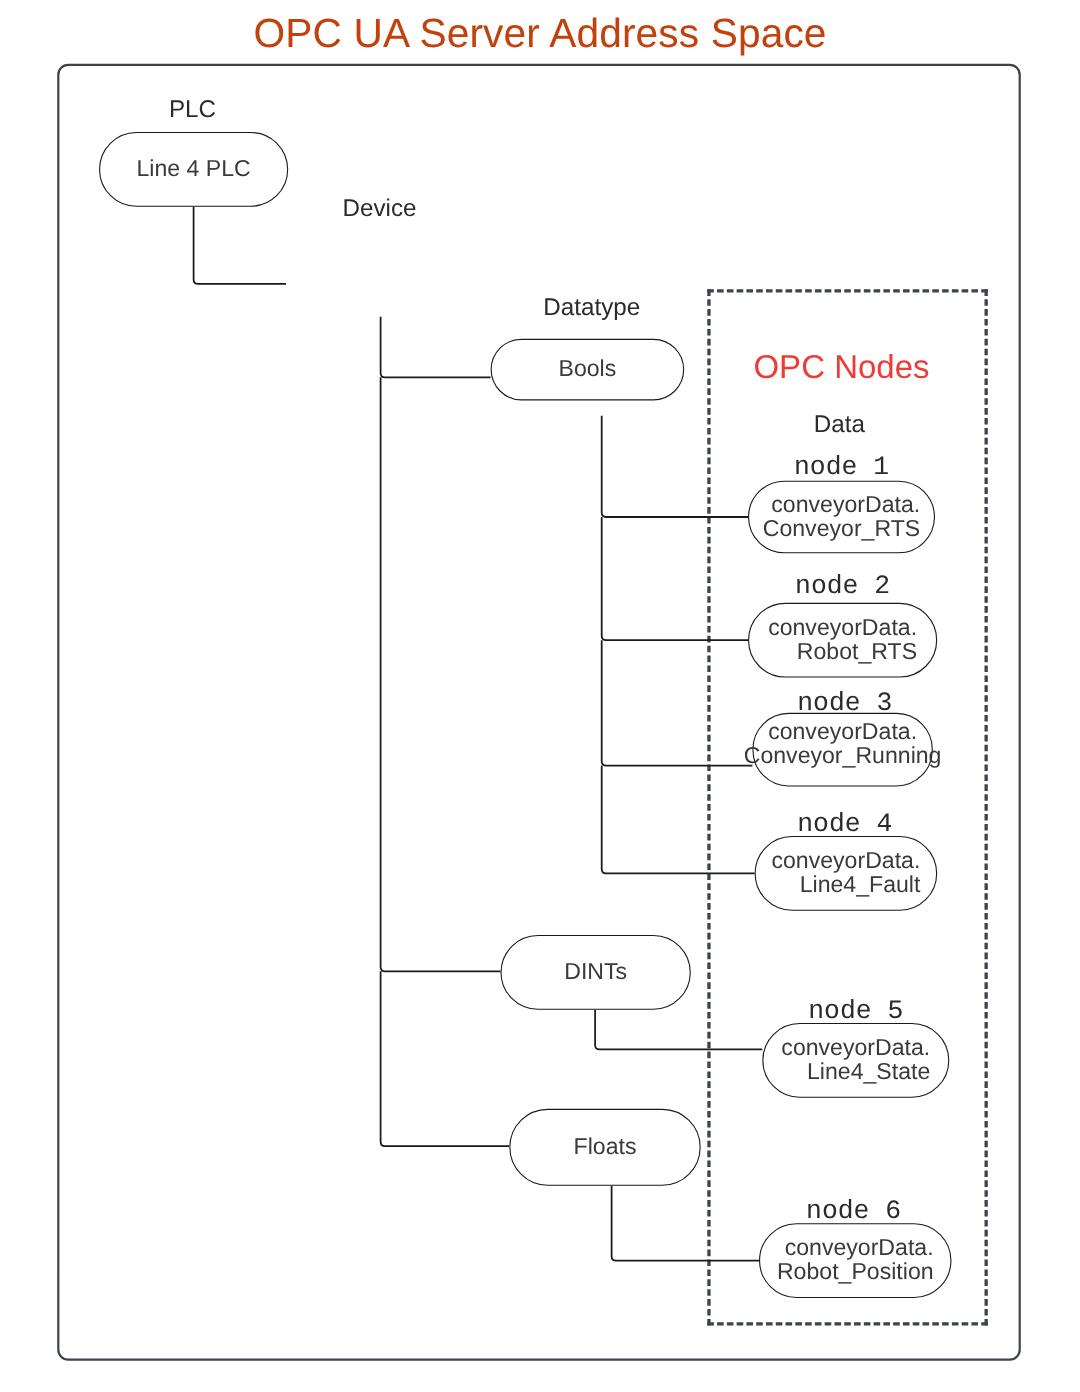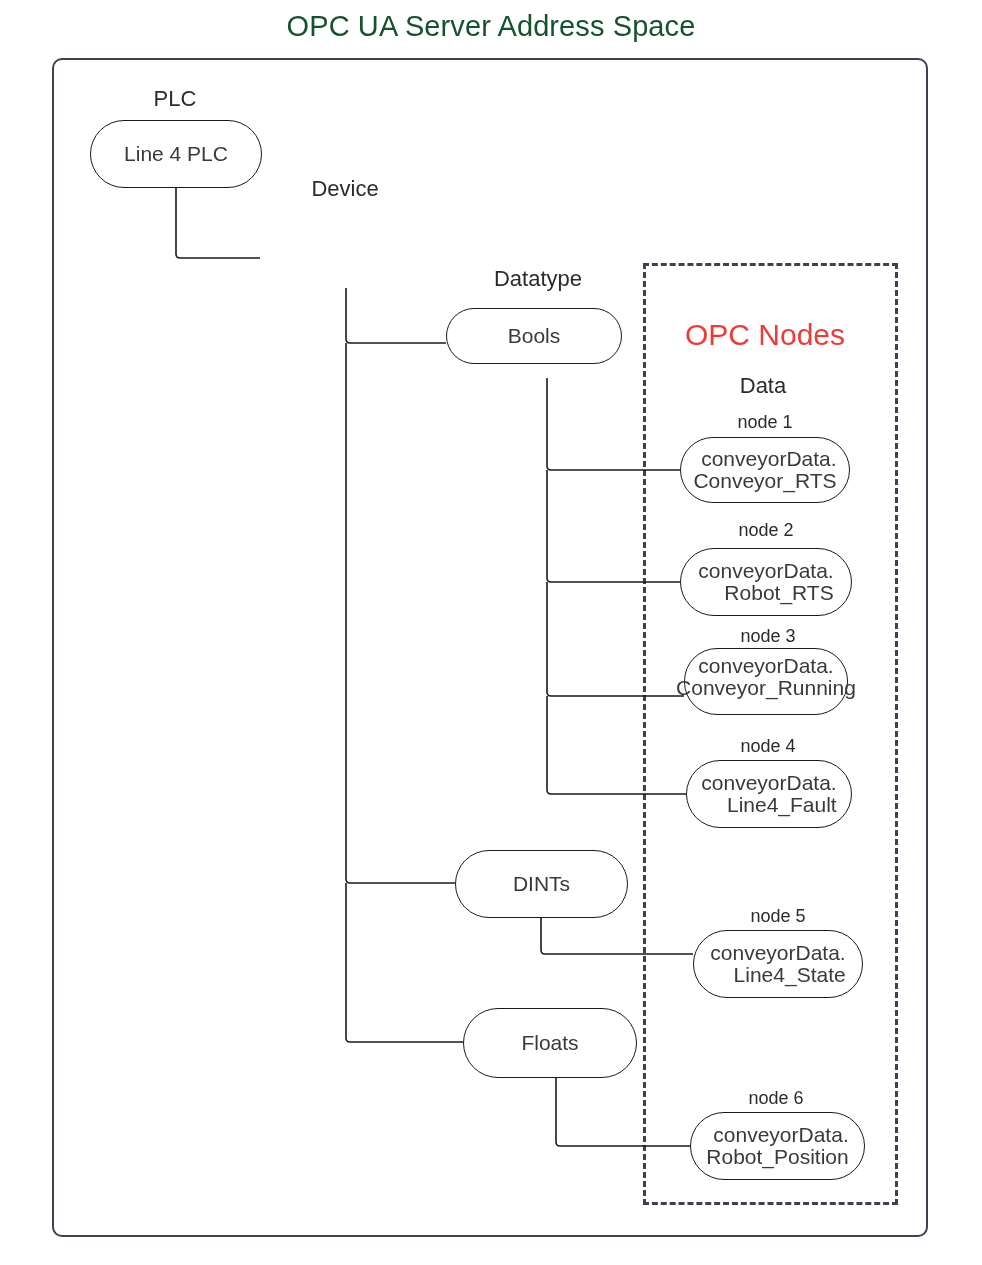--- a/index.html
+++ b/index.html
@@ -20,22 +20,22 @@
     left: 0; top: 0;
     width: 982px; height: 1265px;
     pointer-events: none;
   }
   .title {
     position: absolute;
     left: 0;
     top: 10px;
     width: 982px;
     text-align: center;
-    font-size: 29px;
-    color: #14532d;
+    font-size: 37px;
+    color: #c2410c;
     letter-spacing: 0.1px;
   }
   .outer-frame {
     position: absolute;
     left: 52px;
     top: 58px;
     width: 876px;
     height: 1179px;
     border: 2px solid #3d4250;
     border-radius: 10px;
@@ -66,21 +66,21 @@
     line-height: 1.07;
     white-space: nowrap;
   }
   .cap {
     position: absolute;
     color: #2b2b2b;
     text-align: center;
     white-space: nowrap;
   }
   .cap-big { font-size: 22px; }
-  .cap-small { font-size: 18px; }
+  .cap-small { font-size: 24px; font-family: Liberation Mono, monospace; }
   .cap-red { font-size: 30px; color: #ee3b36; }
   .overflow-text {
     position: absolute;
     white-space: nowrap;
     color: #3a3a3a;
     font-size: 21px;
     line-height: 1.07;
     text-align: center;
     pointer-events: none;
   }

